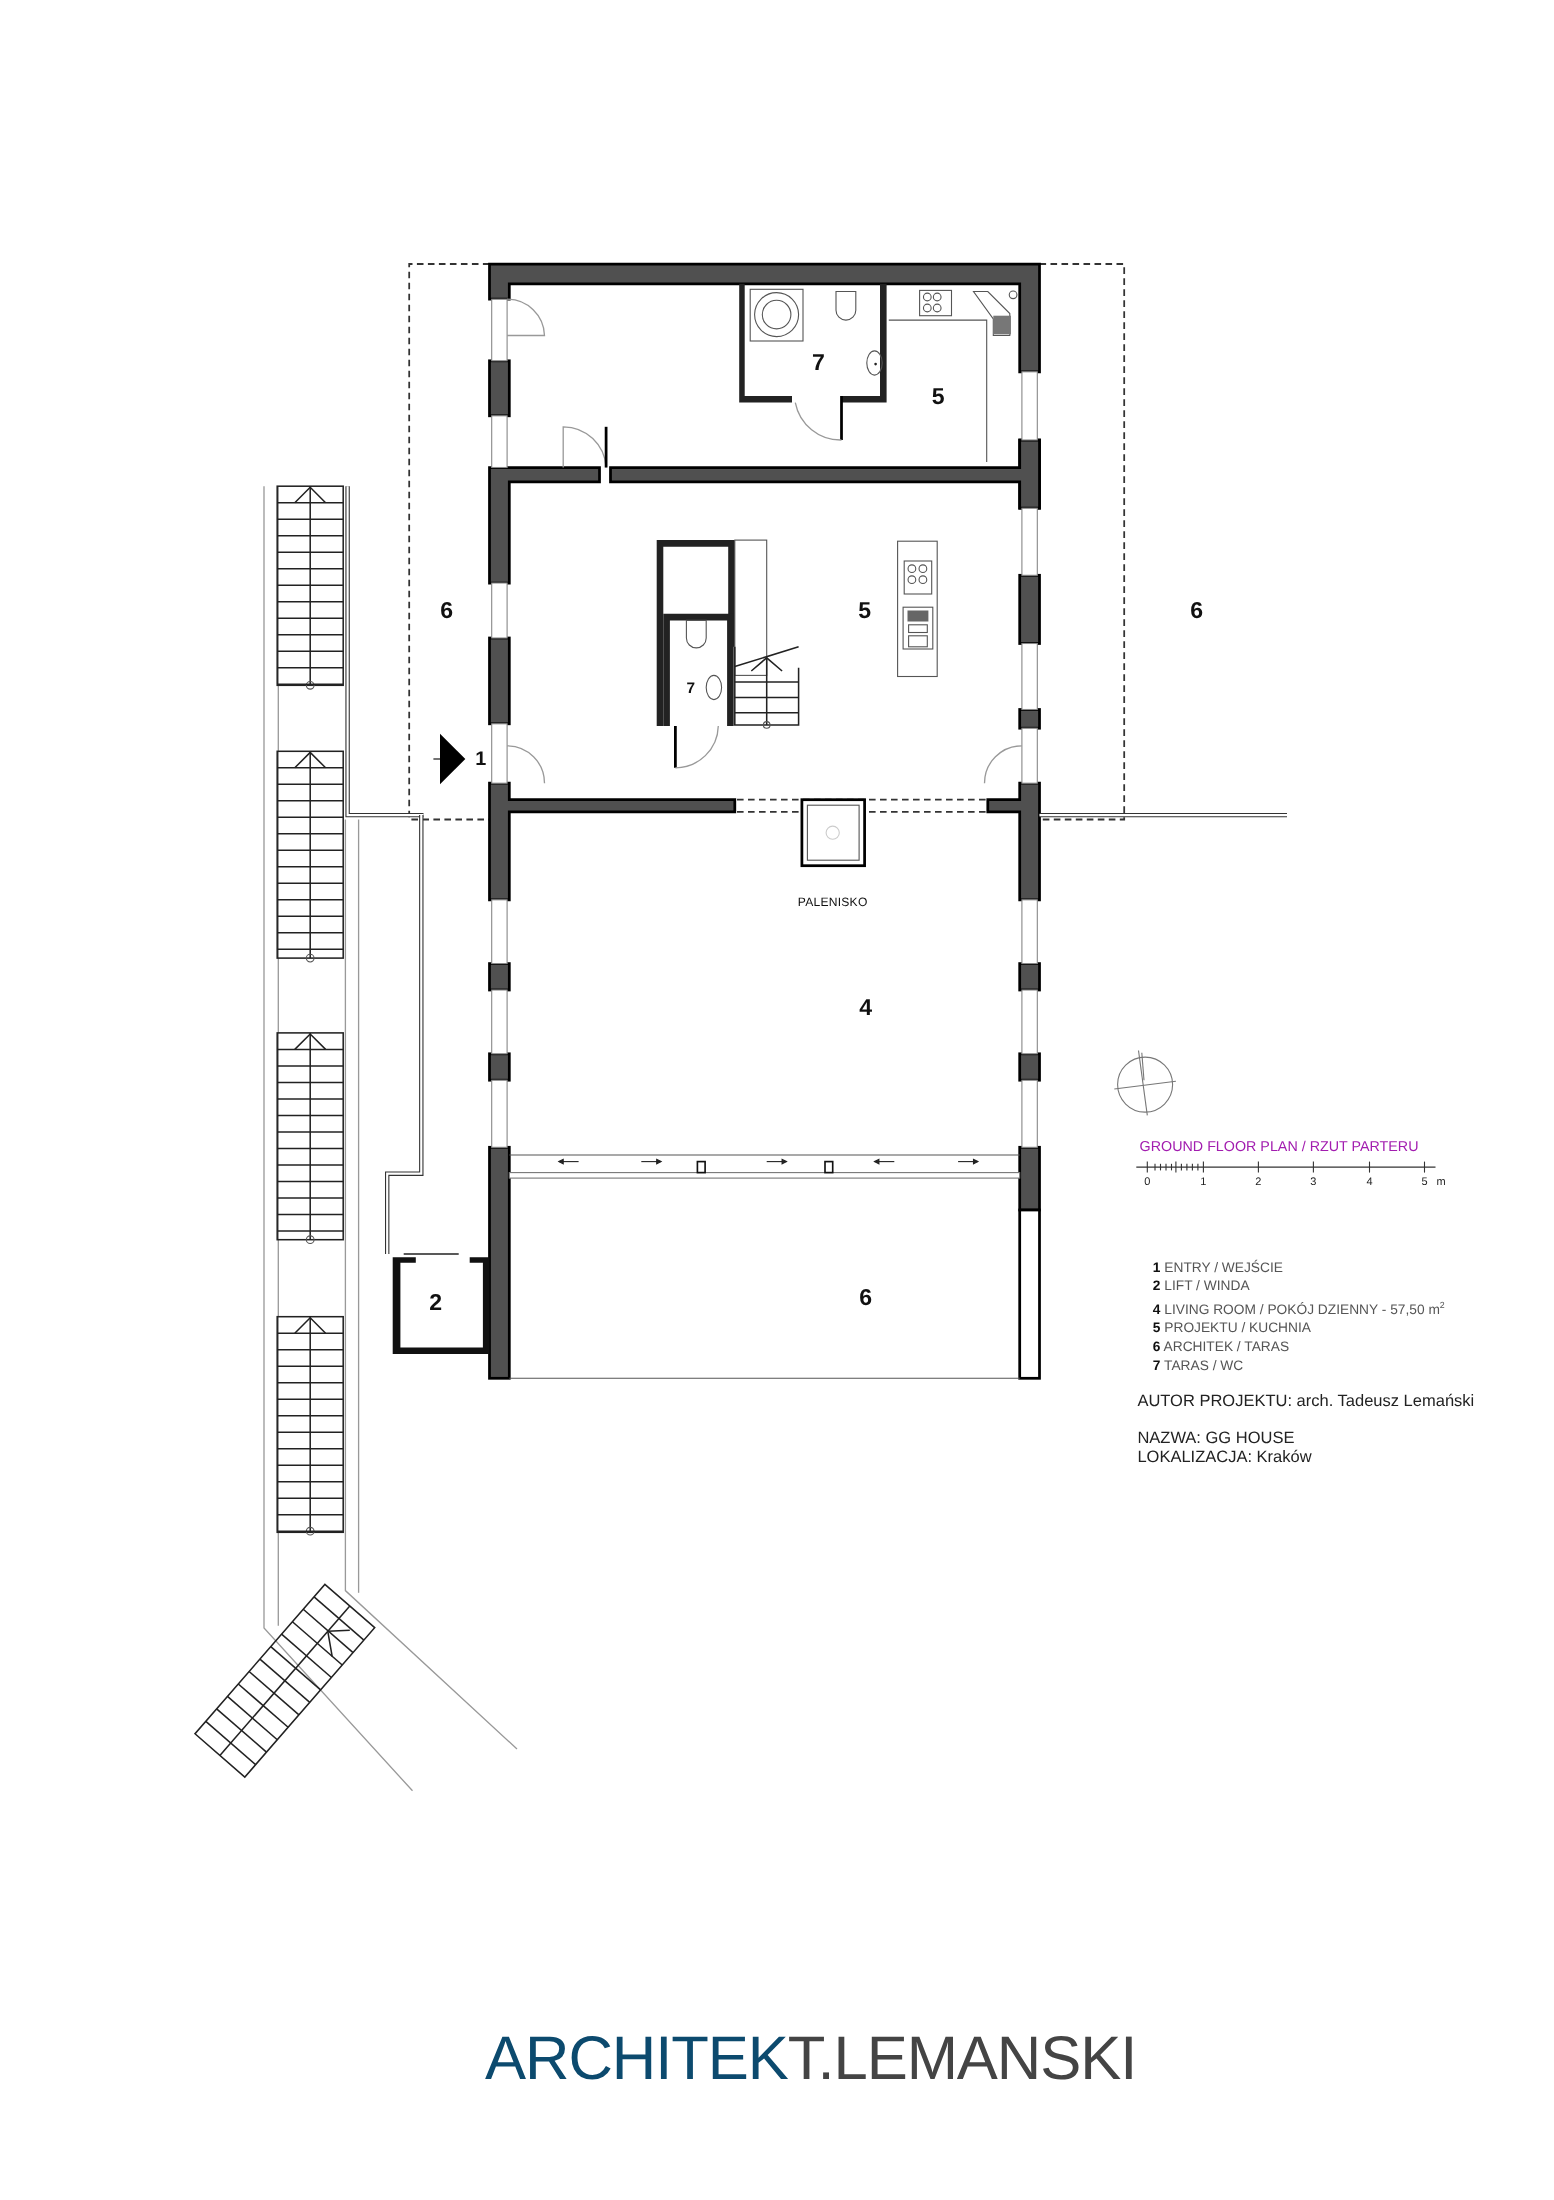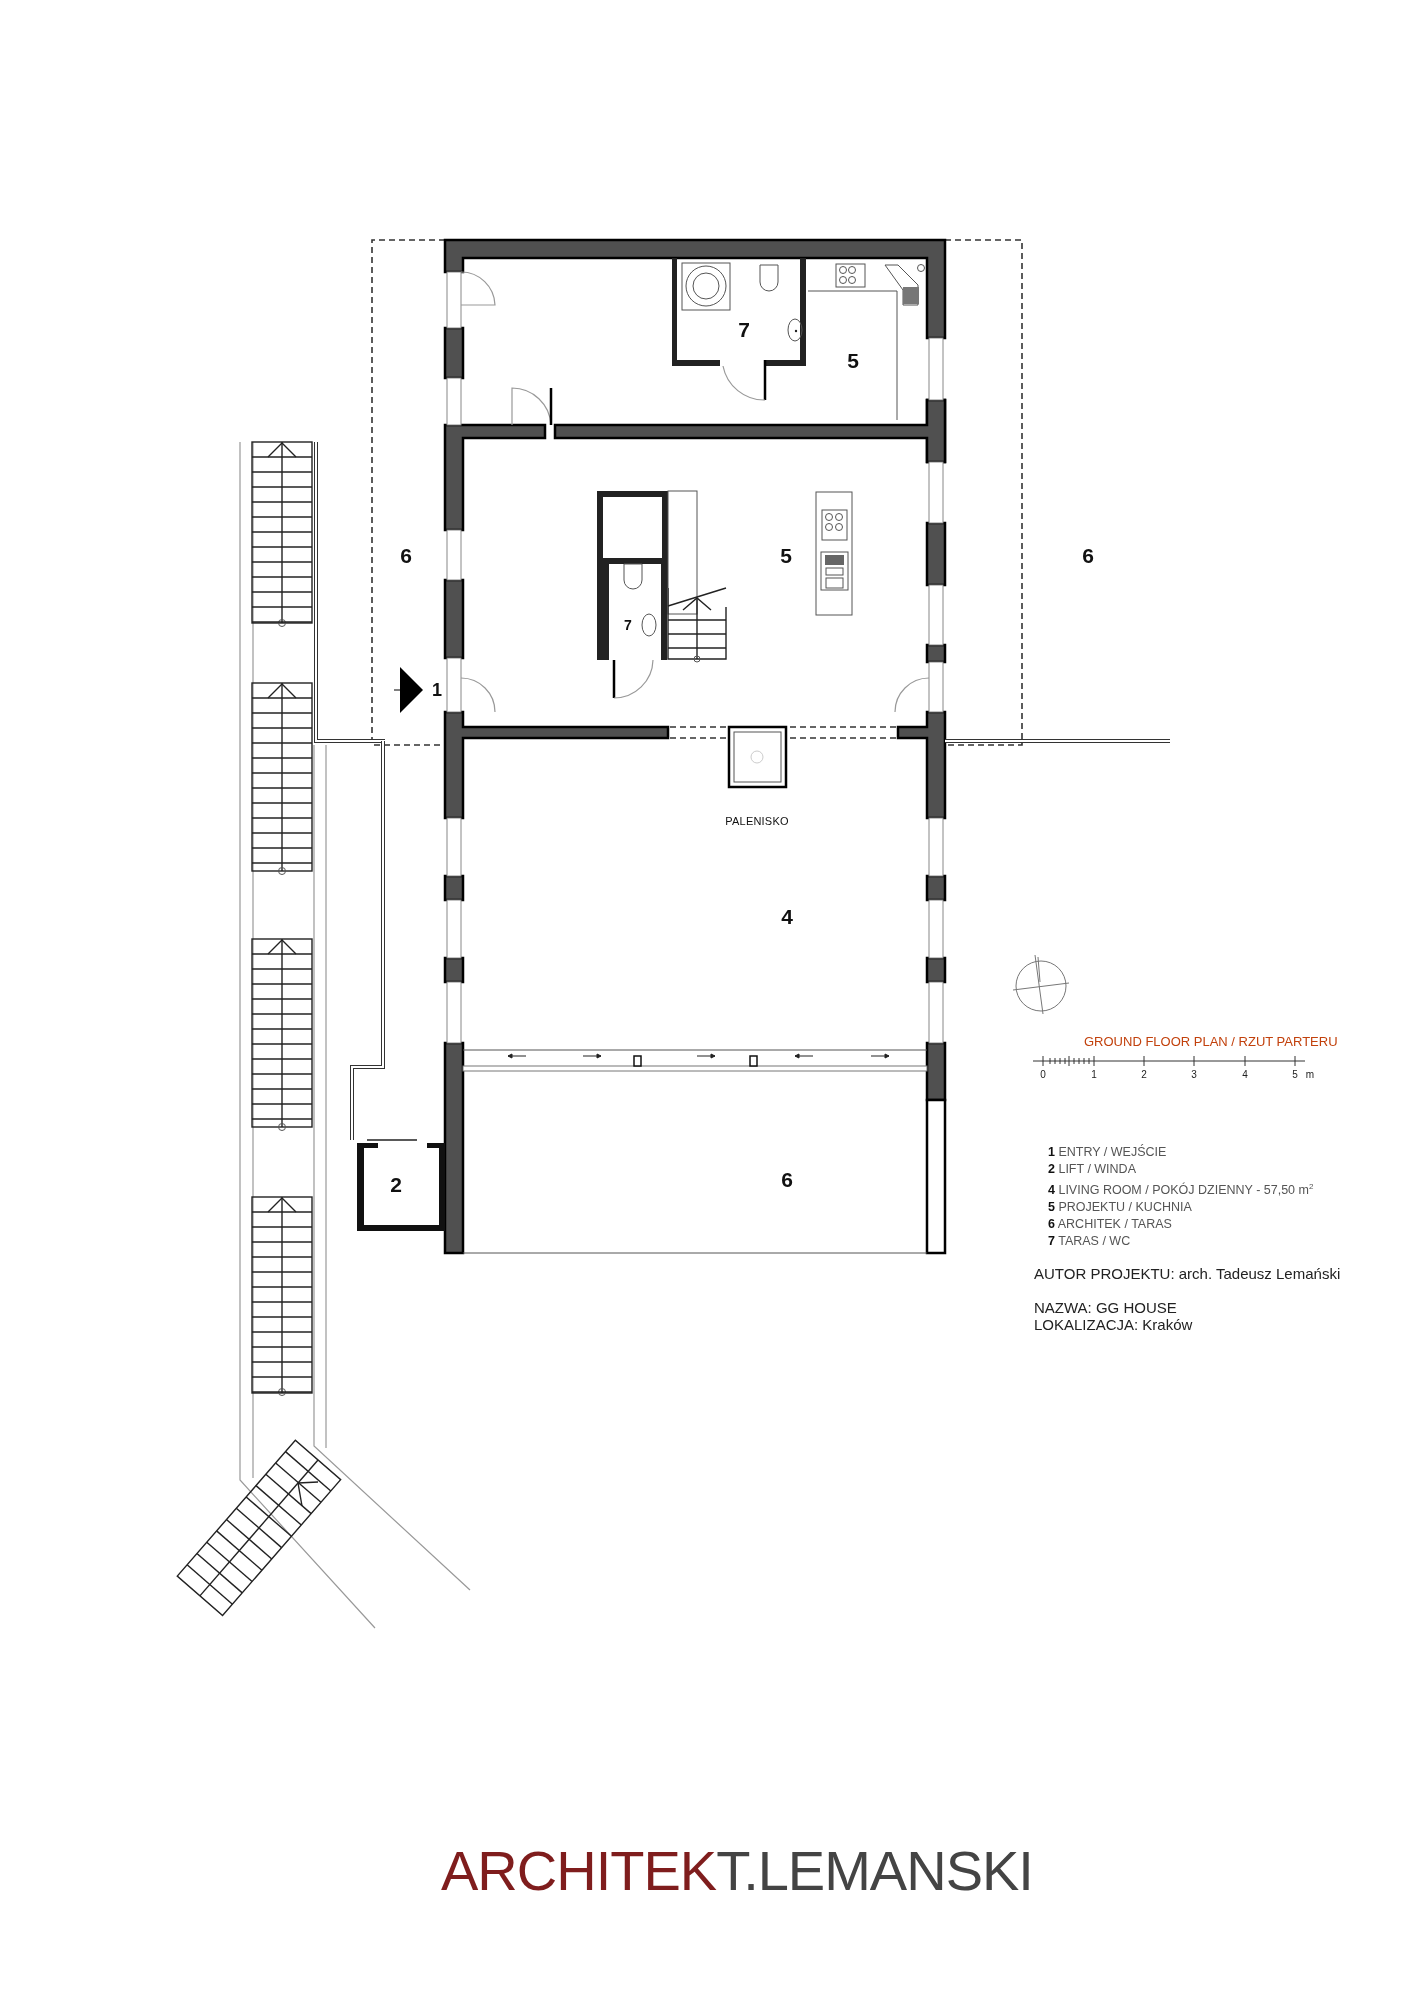--- a/index.html
+++ b/index.html
@@ -7,27 +7,27 @@
   #plan { position:absolute; left:0; top:0; width:1413px; height:2000px; }
   .wall { fill:#505050; stroke:#000; stroke-width:2.5; }
   .hair { fill:none; stroke:#555; stroke-width:1; }
   .grey { fill:none; stroke:#999; stroke-width:1.2; }
   .glass { fill:#fff; stroke:#888; stroke-width:1; }
   .dash { fill:none; stroke:#333; stroke-width:1.6; stroke-dasharray:6 4; }
   .stair { fill:none; stroke:#222; stroke-width:1.4; }
   .room-label { position:absolute; font-weight:bold; font-size:21px; color:#111; transform:translate(-50%,-50%); }
   .room-label.small { font-size:14px; }
   .palenisko { position:absolute; font-size:11px; color:#111; transform:translateX(-50%); letter-spacing:0.2px;margin-top:16px; }
-  .plan-title { position:absolute; left:1036px; top:1034px; font-size:13px; color:#c2410c;margin-left:48px; }
+  .plan-title { position:absolute; left:1036px; top:1034px; font-size:13px; color:#a21caf; }
   .scale-lbl { position:absolute; font-size:10px; color:#222; top:1069px; transform:translateX(-50%); }
   .legend { position:absolute; left:1034px; top:1144px; font-size:12.5px; line-height:17px; color:#555;margin-left:14px; }
   .legend .row b { color:#111; }
   .info { position:absolute; left:1034px; font-size:15px; line-height:17px; color:#222; }
   .brand { position:absolute; left:441px; top:1838px; font-size:56px; font-weight:normal; letter-spacing:-1px; white-space:nowrap; }
-  .brand .light { color:#7f1d1d; }
+  .brand .light { color:#0c4a6e; }
   .brand .dark { color:#444444; }
   sup { font-size:8px; }
 </style>
 </head>
 <body>
 
 <svg id="plan" viewBox="0 0 1413 2000" xmlns="http://www.w3.org/2000/svg">
 
   <g>
     <polyline class="dash" points="445,240 372,240 372,745 445,745"></polyline>

